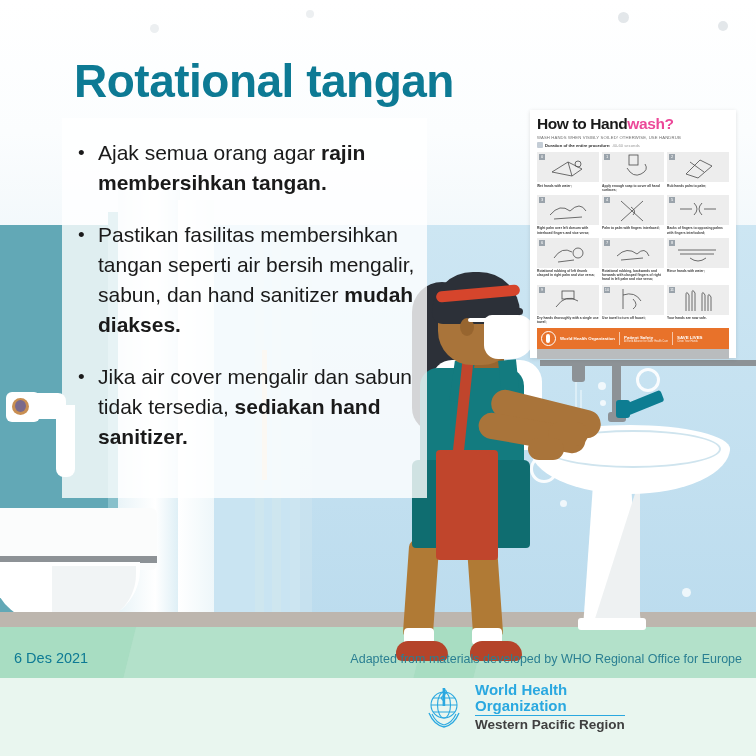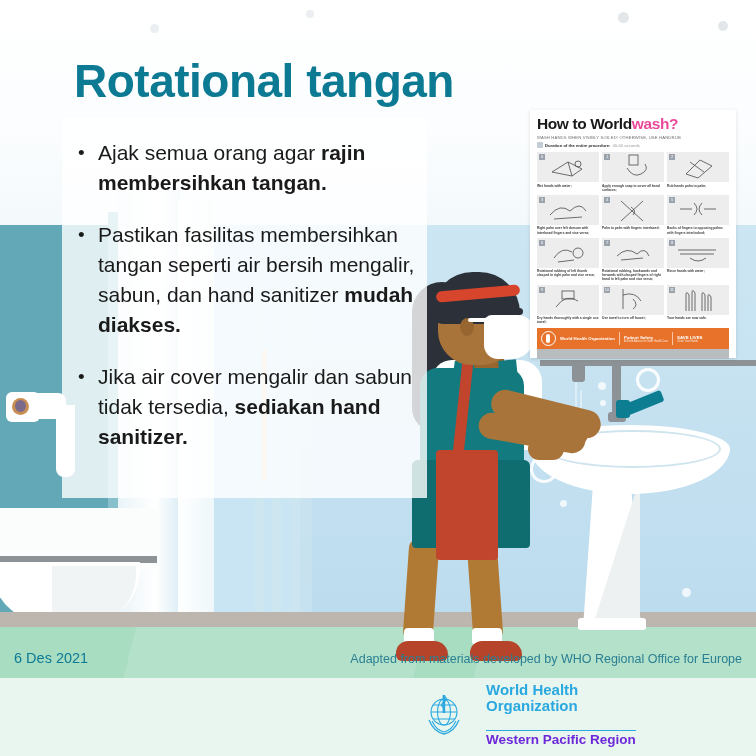--- a/index.html
+++ b/index.html
@@ -140,24 +140,24 @@
   .bullet-text{font-size:21px;line-height:30px;color:#1a1a1a;}
   .bullet-text b{font-weight:bold;}
 
   
   .date{position:absolute;left:14px;top:650px;font-size:14.5px;color:#0d7a94;}
   .credit{position:absolute;right:14px;top:652px;font-size:12.5px;color:#2a7f92;}
   .hashtags{position:absolute;left:14px;top:702px;font-size:18.5px;color:#2e8fa8;letter-spacing:.2px;}
   .hashtags span{margin-right:14px;}
 
   .logos{position:absolute;left:420px;top:682px;display:flex;align-items:center;gap:26px;}
-  .who-logo{display:flex;align-items:center;gap:18px;}
+  .who-logo{display:flex;align-items:center;gap:7px;}
   .who-emblem{width:48px;height:48px;flex:0 0 auto;}
   .who-txt{color:#2aa8e0;font-weight:bold;font-size:15px;line-height:1.05;}
-  .who-region{color:#6d28d9;font-weight:bold;font-size:13.5px;border-top:1.6px solid #2aa8e0;padding-top:1px;margin-top:16px;}
+  .who-region{color:#404040;font-weight:bold;font-size:13.5px;border-top:1.6px solid #2aa8e0;padding-top:1px;margin-top:1px;}
   .uni{display:flex;flex-direction:column;align-items:flex-start;}
   .uni-row{display:flex;align-items:center;gap:3px;}
   .uni-word{color:#2aa8e0;font-size:31px;line-height:.95;letter-spacing:-.5px;}
   .uni-emblem{width:25px;height:25px;flex:0 0 auto;}
   .uni-tag{color:#2aa8e0;font-size:16px;border-top:1.4px solid #2aa8e0;padding-top:2px;margin-top:2px;width:100%;}
 </style>
 </head>
 <body>
 
 <div id="poster">
@@ -247,21 +247,21 @@
     <div class="g-hair-top"></div>
     <div class="g-band"></div>
     <div class="g-ear"></div>
     <div class="g-eye"></div>
     <div class="g-eye2"></div>
     <div class="g-masktie"></div>
     <div class="g-mask"></div>
   </div>
 
   <div class="hw-poster">
-    <div class="hw-title"><span>How to World</span><span class="gray">wash?</span></div>
+    <div class="hw-title"><span>How to Hand</span><span class="gray">wash?</span></div>
     <div class="hw-sub">WASH HANDS WHEN VISIBLY SOILED! OTHERWISE, USE HANDRUB</div>
     <div class="hw-dur">
       <div class="hw-durbox"></div>
       <div class="hw-durtxt">Duration of the entire procedure:</div>
       <div class="hw-durtxt"><span> 40-60 seconds</span></div>
     </div>
     <div class="hw-grid">
       <div class="hw-cell">
         <div class="hw-img">
           <div class="hw-num">0</div>

